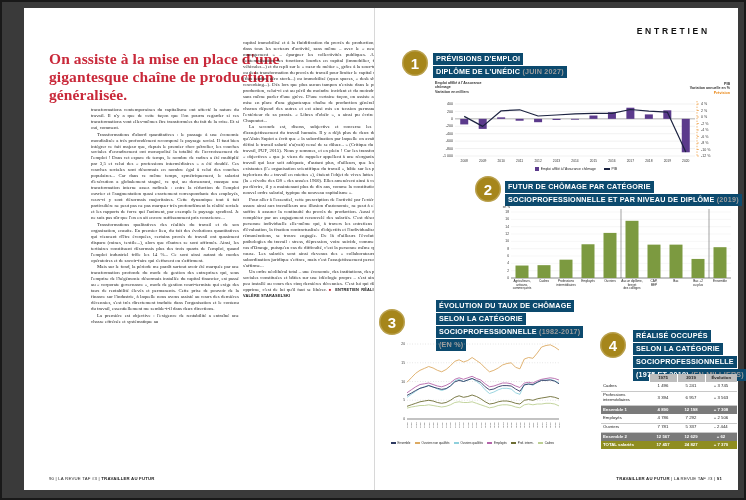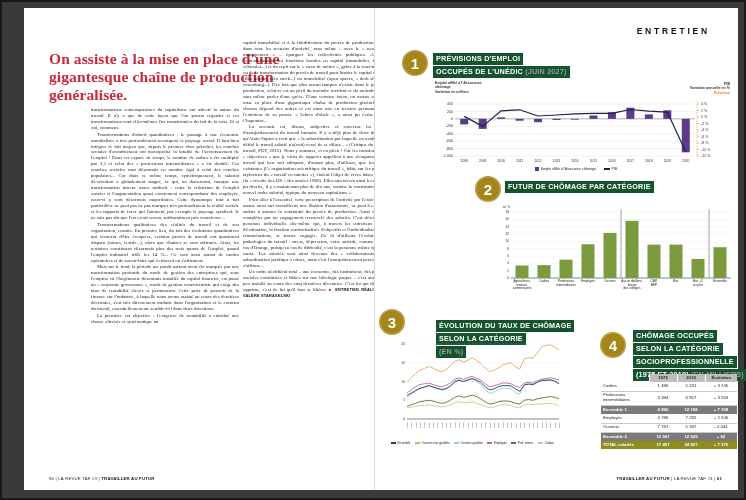--- a/index.html
+++ b/index.html
@@ -15,21 +15,21 @@
   .col p.ind{text-indent:6px;}
   .sig{font:bold 3.9px "Liberation Sans",sans-serif;letter-spacing:.2px;color:#111;}
   .sig .bullet{color:#c9293a;margin-right:1px;}
   .foot{font:4.3px "Liberation Sans",sans-serif;color:#222;letter-spacing:.2px;}
   .foot b{font-weight:bold;}
   .section{font:bold 8.5px "Liberation Sans",sans-serif;letter-spacing:2.8px;color:#111;}
   .num{width:26px;height:26px;border-radius:50%;background:#a6861b;color:#fff;
        font:bold 15px "Liberation Sans",sans-serif;display:flex;align-items:center;justify-content:center;
        box-shadow:inset 0 0 0 1.5px rgba(255,255,255,.22);}
   .titlewrap{white-space:nowrap;}
-  .tbar-line{background:#14532d;color:#fff;font:bold 7.2px "Liberation Sans",sans-serif;
+  .tbar-line{background:#0c4a6e;color:#fff;font:bold 7.2px "Liberation Sans",sans-serif;
        letter-spacing:.2px;padding:1.4px 3px 1.6px;display:table;margin-bottom:1px;white-space:nowrap;}
   .tbar-line .m{color:#9c9c9c;}
   .cap{font:bold 3.6px/1.25 "Liberation Sans",sans-serif;color:#333;}
   .cap.right{text-align:right;}
   .prev{color:#e8820c;}
   .legend{display:flex;gap:8px;align-items:center;justify-content:center;
           font:3.4px "Liberation Sans",sans-serif;color:#222;}
   .leg-item{display:flex;align-items:center;gap:1.6px;white-space:nowrap;}
   .leg-sq{width:4px;height:4px;display:inline-block;}
   .leg-dash{width:6px;height:1.3px;display:inline-block;}
@@ -73,21 +73,21 @@
     <div class="a section" style="right:28px;top:18px;">ENTRETIEN</div>
 
     <div class="a num" style="left:27px;top:42px;">
         <span>1</span>
       </div>
     <div class="a titlewrap" style="left:58px;top:45px;">
         <div class="tbar-line">
           <span>PRÉVISIONS D'EMPLOI</span>
         </div>
         <div class="tbar-line">
-          <span>OCCUPÉS DE L'UNÉDIC </span>
+          <span>DIPLÔME DE L'UNÉDIC </span>
           <span class="m">(JUIN 2027)</span>
         </div>
       </div>
     <div class="a cap" style="left:60px;top:73px;">
       <div>Emploi affilié à l'Assurance</div>
       <div>chômage</div>
       <div>Variation en milliers</div>
     </div>
     <div class="a cap right" style="right:8px;top:74px;">
       <div>PIB</div>
@@ -169,20 +169,24 @@
         </div>
       </div>
 
     <div class="a num" style="left:100px;top:168px;">
         <span>2</span>
       </div>
     <div class="a titlewrap" style="left:130px;top:173px;">
         <div class="tbar-line">
           <span>FUTUR DE CHÔMAGE PAR CATÉGORIE</span>
         </div>
+        <div class="tbar-line">
+          <span>SOCIOPROFESSIONNELLE ET PAR NIVEAU DE DIPLÔME </span>
+          <span class="m">(2019)</span>
+        </div>
       </div>
     <svg class="a" style="left:124px;top:196px;" width="240" height="100" viewBox="0 0 240 100">
         <line x1="12" y1="74" x2="232" y2="74" stroke="#555" stroke-width="0.7"></line>
         <text x="10" y="75.1" font-size="3.3" fill="#333" text-anchor="end">0</text>
         <line x1="12" y1="66.66666666666667" x2="232" y2="66.66666666666667" stroke="#ececec" stroke-width="0.5"></line>
         <text x="10" y="67.76666666666667" font-size="3.3" fill="#333" text-anchor="end">2</text>
         <line x1="12" y1="59.333333333333336" x2="232" y2="59.333333333333336" stroke="#ececec" stroke-width="0.5"></line>
         <text x="10" y="60.43333333333334" font-size="3.3" fill="#333" text-anchor="end">4</text>
         <line x1="12" y1="52" x2="232" y2="52" stroke="#ececec" stroke-width="0.5"></line>
         <text x="10" y="53.1" font-size="3.3" fill="#333" text-anchor="end">6</text>
@@ -226,26 +230,30 @@
         <rect x="192.5" y="54.93333333333334" width="13" height="19.066666666666663" fill="#7c9a40"></rect>
         <text x="199" y="78.2" font-size="3.1" fill="#222" text-anchor="middle">Bac +2</text>
         <text x="199" y="81.7" font-size="3.1" fill="#222" text-anchor="middle">ou plus</text>
         <rect x="214.5" y="43.2" width="13" height="30.799999999999997" fill="#7c9a40"></rect>
         <text x="221" y="78.2" font-size="3.1" fill="#222" text-anchor="middle">Ensemble</text>
       </svg>
 
     <div class="a num" style="left:4px;top:301px;">
         <span>3</span>
       </div>
-    <div class="a titlewrap" style="left:37px;top:312px;padding-left:24px;">
+    <div class="a titlewrap" style="left:37px;top:292px;padding-left:24px;">
         <div class="tbar-line">
           <span>ÉVOLUTION DU TAUX DE CHÔMAGE</span>
         </div>
         <div class="tbar-line">
           <span>SELON LA CATÉGORIE</span>
+        </div>
+        <div class="tbar-line">
+          <span>SOCIOPROFESSIONNELLE </span>
+          <span class="m">(1982-2017)</span>
         </div>
         <div class="tbar-line">
           <span class="m">(EN %)</span>
         </div>
       </div>
     <svg class="a" style="left:18px;top:330px;" width="176" height="100" viewBox="0 0 176 100">
         <line x1="14" y1="81" x2="166" y2="81" stroke="#555" stroke-width="0.7"></line>
         <text x="12" y="82.1" font-size="3.3" fill="#333" text-anchor="end">0</text>
         <line x1="14" y1="62.25" x2="166" y2="62.25" stroke="#c2c2c2" stroke-width="0.5" stroke-dasharray="0.8,1.8"></line>
         <text x="12" y="63.35" font-size="3.3" fill="#333" text-anchor="end">5</text>
@@ -323,21 +331,21 @@
           <div class="leg-dash" style="background: rgb(188, 207, 147); width: 5px;"></div>
           <div>Cadres</div>
         </div>
       </div>
 
     <div class="a num" style="left:225px;top:324px;">
         <span>4</span>
       </div>
     <div class="a titlewrap" style="left:258px;top:322px;">
         <div class="tbar-line">
-          <span>CHÔMAGE OCCUPÉS</span>
+          <span>RÉALISÉ OCCUPÉS</span>
         </div>
         <div class="tbar-line">
           <span>SELON LA CATÉGORIE</span>
         </div>
         <div class="tbar-line">
           <span>SOCIOPROFESSIONNELLE</span>
         </div>
         <div class="tbar-line">
           <span>(1975 ET 2019) </span>
           <span class="m">(EN MILLIERS)</span>

